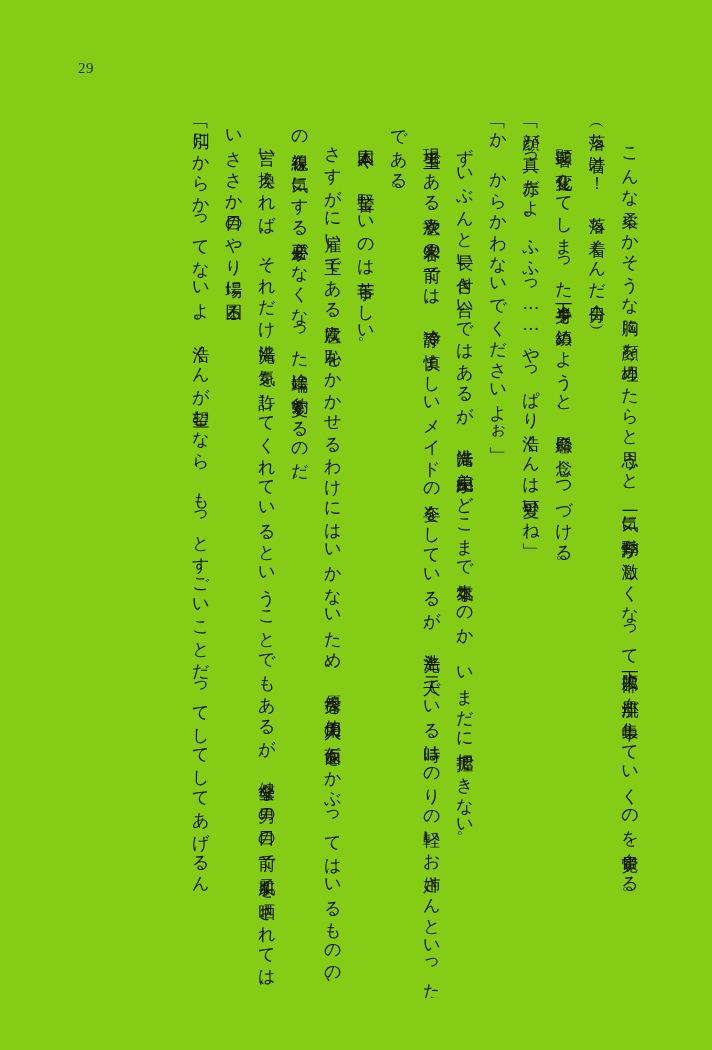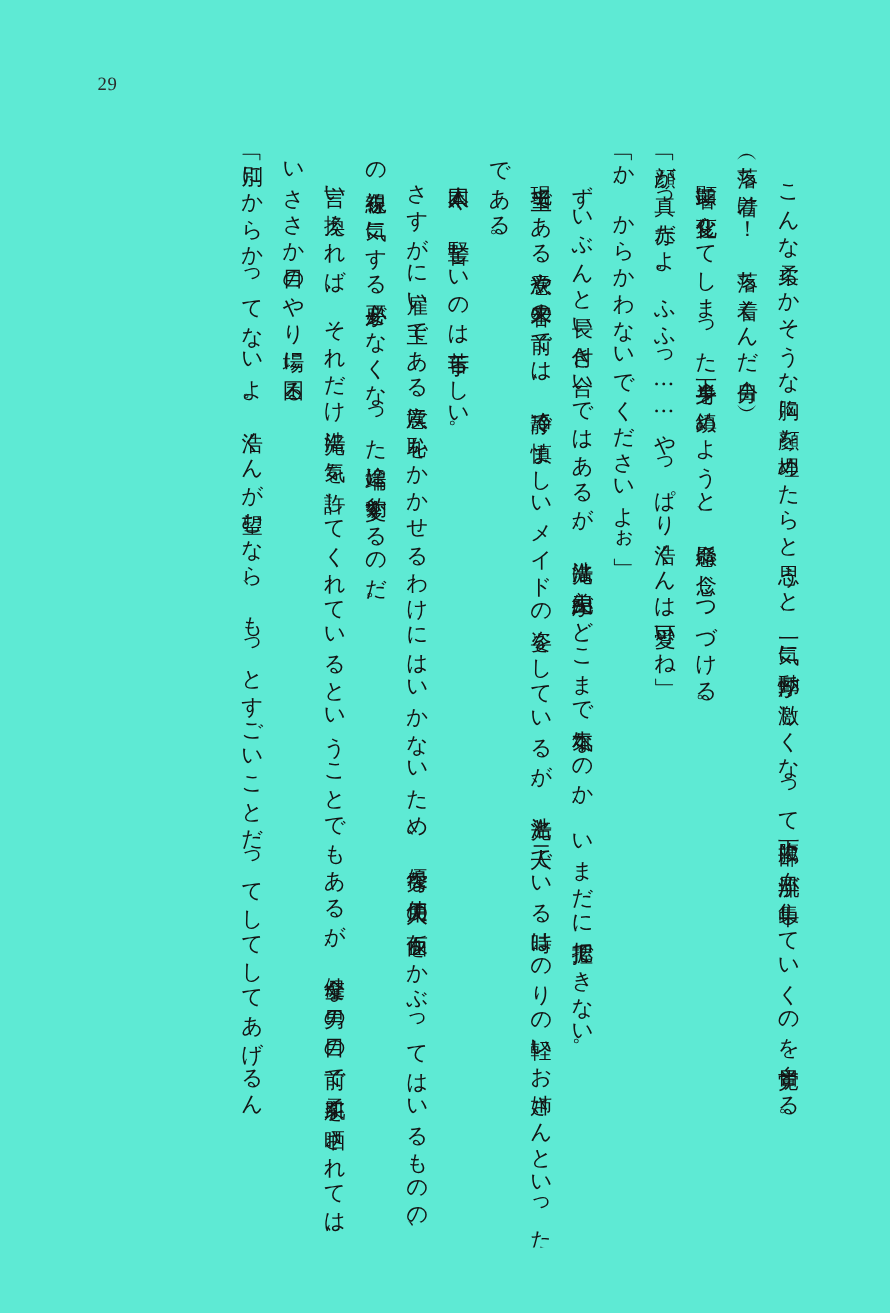--- a/index.html
+++ b/index.html
@@ -11,21 +11,21 @@
     width: 712px;
     height: 1050px;
     overflow: hidden;
     font-family: "DejaVu Serif", serif;
     color: #1a1a1a;
   }
   #page {
     position: relative;
     width: 712px;
     height: 1050px;
-    background: #5eead4;
+    background: #84cc16;
     box-sizing: border-box;
   }
   
   #page-number {
     position: absolute;
     top: 60px;
     left: 78px;
     font-family: "Liberation Serif", serif;
     font-size: 15px;
     color: #2b2b2b;

